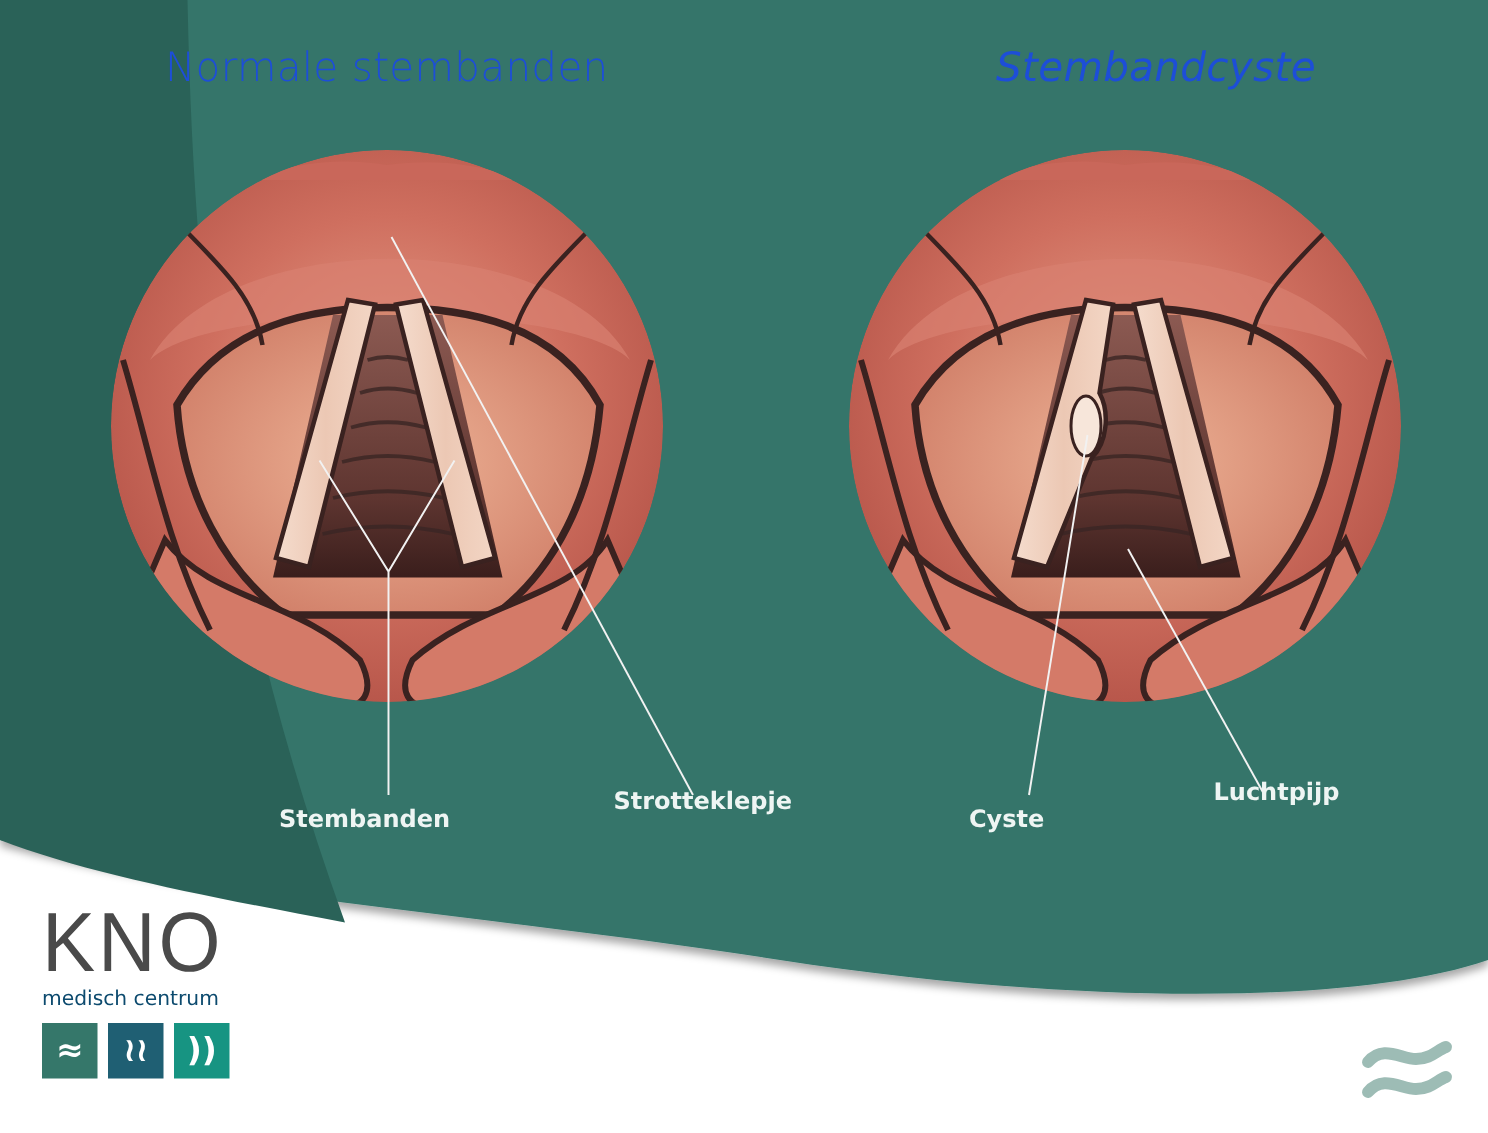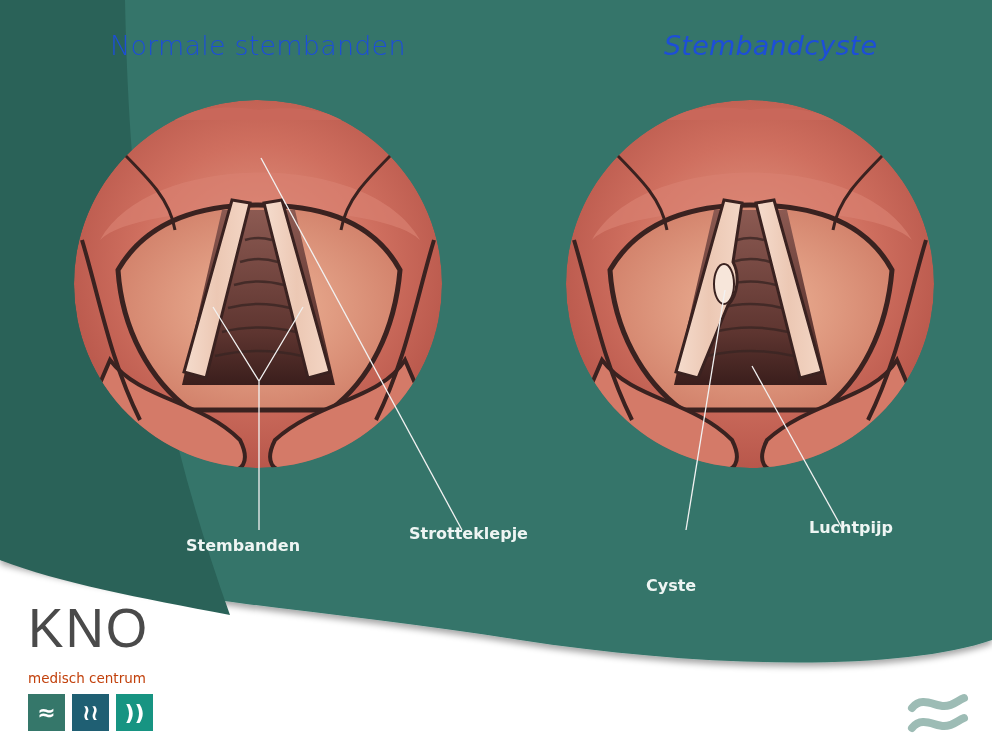--- a/index.html
+++ b/index.html
@@ -2,21 +2,21 @@
 <html><head>
 <meta charset="utf-8">
 <style>
   html, body { margin:0; padding:0; }
   body { width:992px; height:755px; overflow:hidden; background:#ffffff; font-family:"DejaVu Sans", sans-serif; position:relative; }
   #stage { position:absolute; left:0; top:0; width:992px; height:755px; }
   .title { position:absolute; color:#1d4ed8; font-size:27px; font-weight:300; letter-spacing:0.2px; white-space:nowrap; }
   .label { position:absolute; color:#eef5f3; font-size:16px; font-weight:700; white-space:nowrap; }
   .logo { position:absolute; left:28px; top:600px; width:160px; }
   .logo-kno { font-family:"Liberation Sans", sans-serif; font-size:56px; font-weight:400; color:#4a4a4a; letter-spacing:2px; line-height:1; transform:scaleX(0.95); transform-origin:left; }
-  .logo-sub { font-size:13.5px; color:#c2410c; margin-top:14px; }
+  .logo-sub { font-size:13.5px; color:#0c4a6e; margin-top:2px; }
   .logo-tiles { display:flex; gap:7px; margin-top:8px; }
   .tile { width:37px; height:37px; display:flex; align-items:center; justify-content:center; color:#fff; font-size:22px; font-weight:bold; }
   .wave-mark { position:absolute; left:906px; top:688px; width:64px; height:50px; }
 </style>
 </head>
 <body>
 
 <svg id="stage" viewBox="0 0 992 755" xmlns="http://www.w3.org/2000/svg">
   <defs>
     <radialGradient id="fleshGrad" cx="50%" cy="45%" r="55%">
@@ -108,21 +108,21 @@
     <path d="M725,290 L686,530"></path>
     <path d="M752,366 L843,530"></path>
   </g>
 </svg>
 
 <div class="title" style="left:110px; top:30px;">Normale stembanden</div>
 <div class="title" style="left:664px; top:30px;font-style:italic;">Stembandcyste</div>
 
 <div class="label" style="left:186px; top:536px;">Stembanden</div>
 <div class="label" style="left:409px; top:524px;">Strotteklepje</div>
-<div class="label" style="left:646px; top:536px;margin-top:40px;">Cyste</div>
+<div class="label" style="left:646px; top:536px;">Cyste</div>
 <div class="label" style="left:809px; top:518px;">Luchtpijp</div>
 
 <div class="logo">
   <div class="logo-kno">KNO</div>
   <div class="logo-sub">medisch centrum</div>
   <div class="logo-tiles">
     <div class="tile" style="background:#35776a;">≈</div>
     <div class="tile" style="background:#1f5f73;">≀≀</div>
     <div class="tile" style="background:#179482;">))</div>
   </div>

